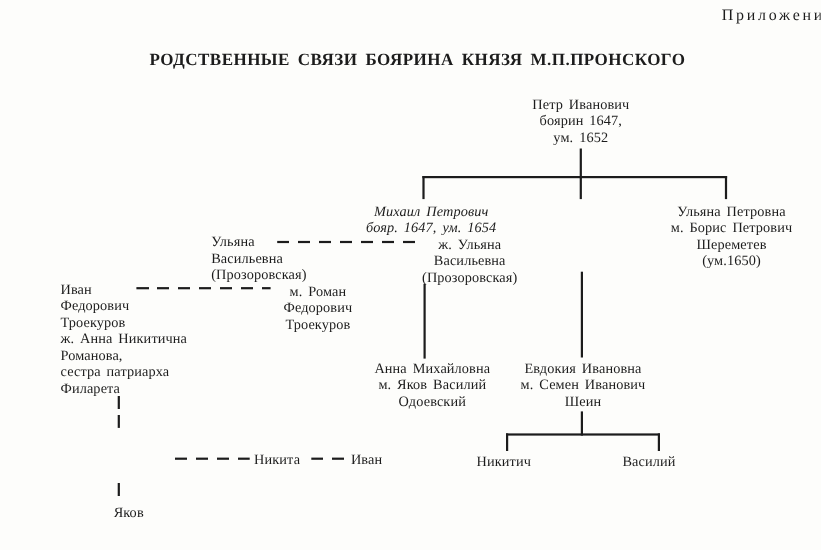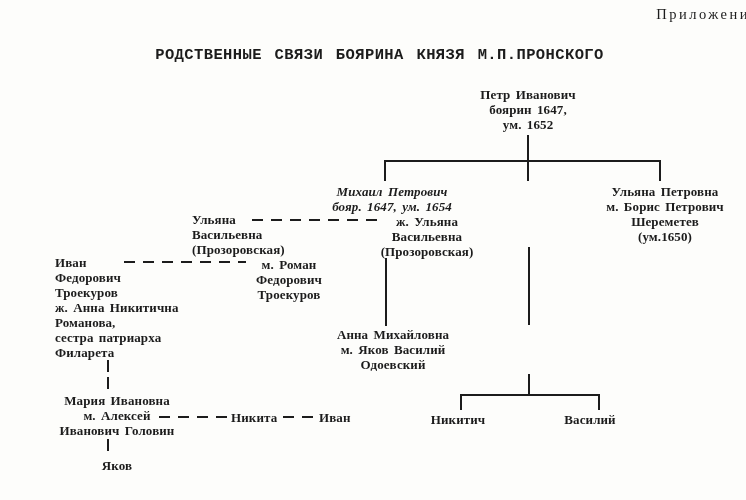--- a/index.html
+++ b/index.html
@@ -11,25 +11,25 @@
     overflow:hidden;
     margin-left:27px;
   }
   .corner {
     position:absolute; top:6px; right:14px;
     font-size:14.5px; letter-spacing:2.5px; font-weight:normal;
   }
   .title {
     position:absolute; left:30px; top:46px; width:645px;
     text-align:center; font-size:15.5px; font-weight:bold;
-    letter-spacing:0.4px; word-spacing:3px;font-family:Liberation Mono, monospace;
+    letter-spacing:0.4px; word-spacing:3px;
   }
   .node {
     position:absolute; font-size:13px; line-height:15px;
-    font-weight:bold; white-space:pre-line; word-spacing:2px;
+    font-weight:normal; white-space:pre-line; word-spacing:2px;
     letter-spacing:0.1px;
   }
   .center { text-align:center; }
   .italic { font-style:italic; }
   .ln { position:absolute; background:var(--ink); }
   .dash-h {
     position:absolute; height:2px;
     background-image:repeating-linear-gradient(90deg, var(--ink) 0 11px, transparent 11px 19px);
   }
   .dash-v {
@@ -69,24 +69,24 @@
 Федорович
 Троекуров
 ж. Анна Никитична
 Романова,
 сестра патриарха
 Филарета</div>
 
   <div class="node center" style="left:296px;top:327px;width:140px">Анна Михайловна
 м. Яков Василий
 Одоевский</div>
+  <div class="node center" style="left:433px;top:327px;width:140px">Евдокия Ивановна
+м. Семен Иванович
+Шеин</div>
 
-  <div class="node center" style="left:20px;top:393px;width:140px">Мария Ивановна
-м. Алексей
-Иванович Головин</div>
   <div class="node" style="left:204px;top:410px;width:60px">Никита</div>
   <div class="node" style="left:292px;top:410px;width:50px">Иван</div>
   <div class="node center" style="left:50px;top:458px;width:80px">Яков</div>
 
   <div class="node center" style="left:391px;top:412px;width:80px">Никитич</div>
   <div class="node center" style="left:523px;top:412px;width:80px">Василий</div>
 
   <div class="ln" style="left:500px;top:135px;width:2px;height:27px"></div>
   <div class="ln" style="left:357px;top:160px;width:277px;height:2px"></div>
   <div class="ln" style="left:357px;top:160px;width:2px;height:21px"></div>

